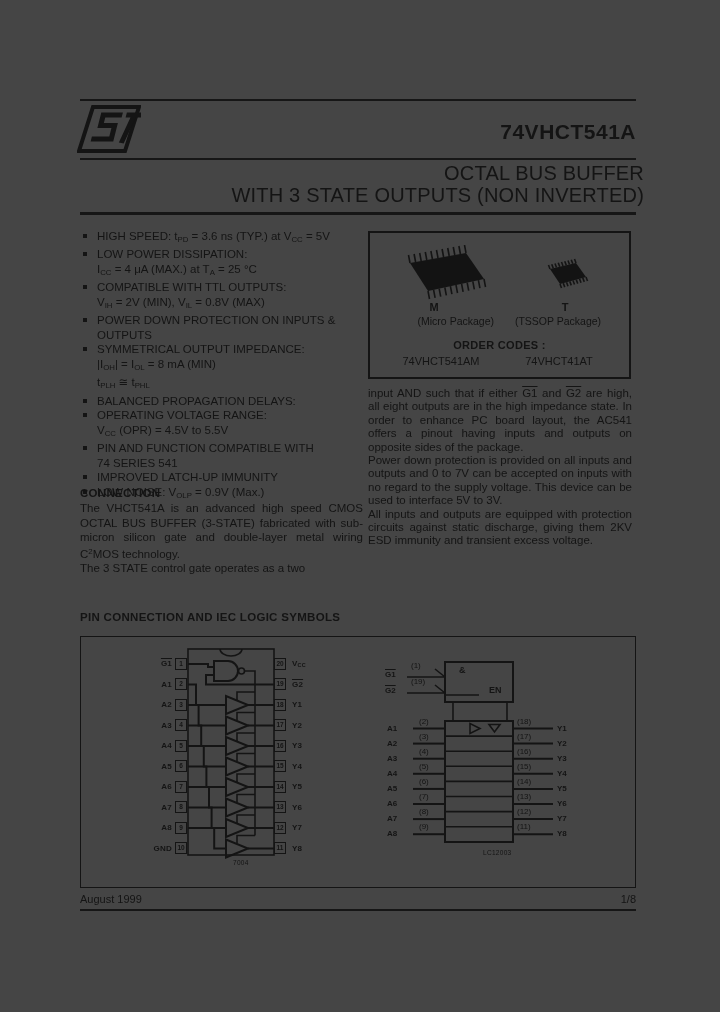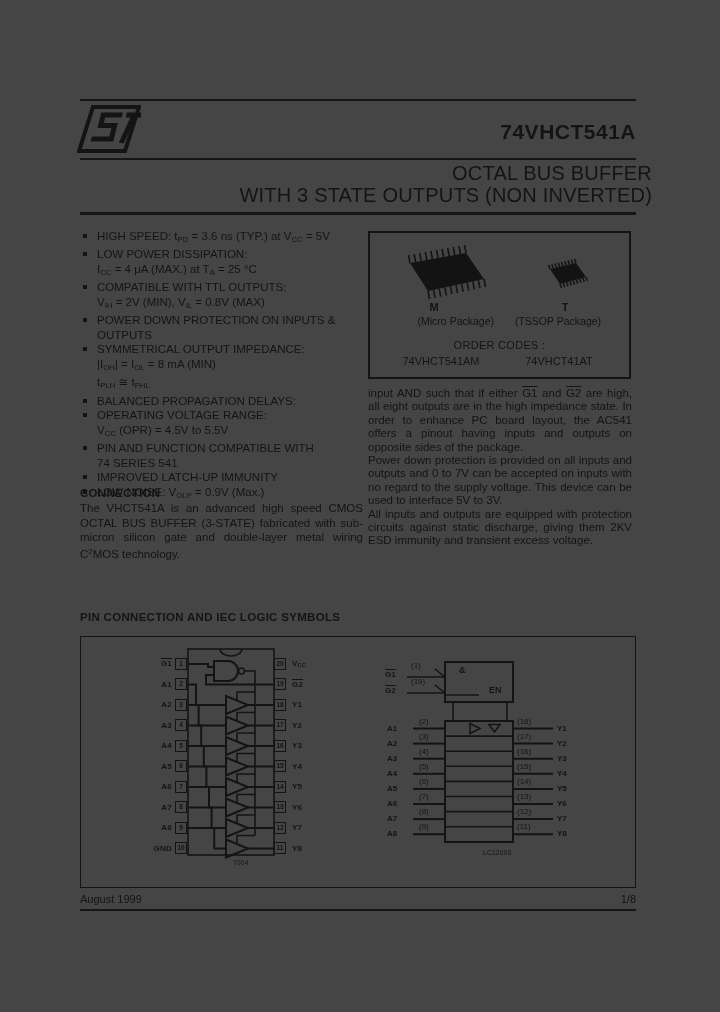--- a/index.html
+++ b/index.html
@@ -4,35 +4,35 @@
 <style>
   html,body{margin:0;padding:0;}
   body{
     width:720px;height:1012px;position:relative;overflow:hidden;
     background:#454545;color:#141414;
     font-family:"Liberation Sans", sans-serif;
   }
   .abs{position:absolute;}
   .rule{position:absolute;background:#161616;}
   .part-no{right:84px;top:120px;font-size:21px;font-weight:700;letter-spacing:.5px;}
-  .title{right:68px;font-size:20px;letter-spacing:.2px;white-space:nowrap;}
+  .title{right:76px;font-size:20px;letter-spacing:.2px;white-space:nowrap;}
   .sec-h{font-size:11.5px;font-weight:700;letter-spacing:.3px;}
   .feat-line{position:relative;font-size:11.5px;line-height:14.5px;padding-left:17px;}
   .sq{position:absolute;left:3px;top:5px;width:4px;height:4px;background:#141414;}
   p.just{margin:0;text-align:justify;font-size:11.5px;}
   p.desc{line-height:14.6px;}
   p.side{line-height:13.4px;}
   .ov{text-decoration:overline;}
   sub{font-size:68%;vertical-align:-0.25em;}
   sup{font-size:68%;vertical-align:0.45em;}
   .pkg-box{border:2px solid #141414;box-sizing:border-box;}
   .diagram-box{border:1.5px solid #141414;box-sizing:border-box;}
   .pkg-lbl{font-size:11px;font-weight:700;text-align:center;}
   .pkg-sub{font-size:10.5px;text-align:center;}
-  .ord-h{font-size:11px;font-weight:400;text-align:center;letter-spacing:.3px;}
+  .ord-h{font-size:11px;font-weight:700;text-align:center;letter-spacing:.3px;}
   .ord-c{font-size:11px;text-align:center;}
   .pin-sq{position:absolute;width:10px;height:10px;border:1.5px solid #141414;
           font-size:6.5px;line-height:10px;text-align:center;font-weight:700;}
   .dip-lbl{position:absolute;font-size:8px;font-weight:700;letter-spacing:.2px;}
   .iec-lbl{position:absolute;font-size:8px;font-weight:700;}
   .iec-pin{position:absolute;font-size:8px;}
   .iec-sym{position:absolute;font-size:9px;font-weight:700;}
   .tiny{font-size:6.5px;letter-spacing:.3px;}
   .foot{font-size:11px;}
   svg .ln{stroke:#141414;stroke-width:1.6;fill:none;}
@@ -78,20 +78,21 @@
     <div class="feat-line">V<sub>CC</sub> (OPR) = 4.5V to 5.5V</div>
     <div class="feat-line"><span class="sq"></span>PIN AND FUNCTION COMPATIBLE WITH</div>
     <div class="feat-line">74 SERIES 541</div>
     <div class="feat-line"><span class="sq"></span>IMPROVED LATCH-UP IMMUNITY</div>
     <div class="feat-line"><span class="sq"></span>LOW NOISE: V<sub>OLP</sub> = 0.9V (Max.)</div>
   </div>
 
 <div class="abs sec-h" style="left:80px;top:487px;">CONNECTION</div>
 <div class="abs" style="left:80px;top:501px;width:283px;">
     <p class="just desc">The VHCT541A is an advanced high speed CMOS OCTAL BUS BUFFER (3-STATE) fabricated with sub-micron silicon gate and double-layer metal wiring C<sup>2</sup>MOS technology.</p>
+    <p class="just desc">The 3 STATE control gate operates as a two</p>
   </div>
 
 <div class="abs pkg-box" style="left:368px;top:231px;width:263px;height:148px;">
   <div class="abs" id="pkgM" style="left:18px;top:12px;"><svg width="108" height="58">
         <polygon points="22,18 78,8 96,34 40,46" fill="#131313"></polygon>
         <line x1="22" y1="18" x2="20.5" y2="10" class="ln"></line>
         <line x1="40" y1="46" x2="41.5" y2="54" class="ln"></line>
         <line x1="27.6" y1="17" x2="26.1" y2="9" class="ln"></line>
         <line x1="45.6" y1="44.8" x2="47.1" y2="52.8" class="ln"></line>
         <line x1="33.2" y1="16" x2="31.700000000000003" y2="8" class="ln"></line>

